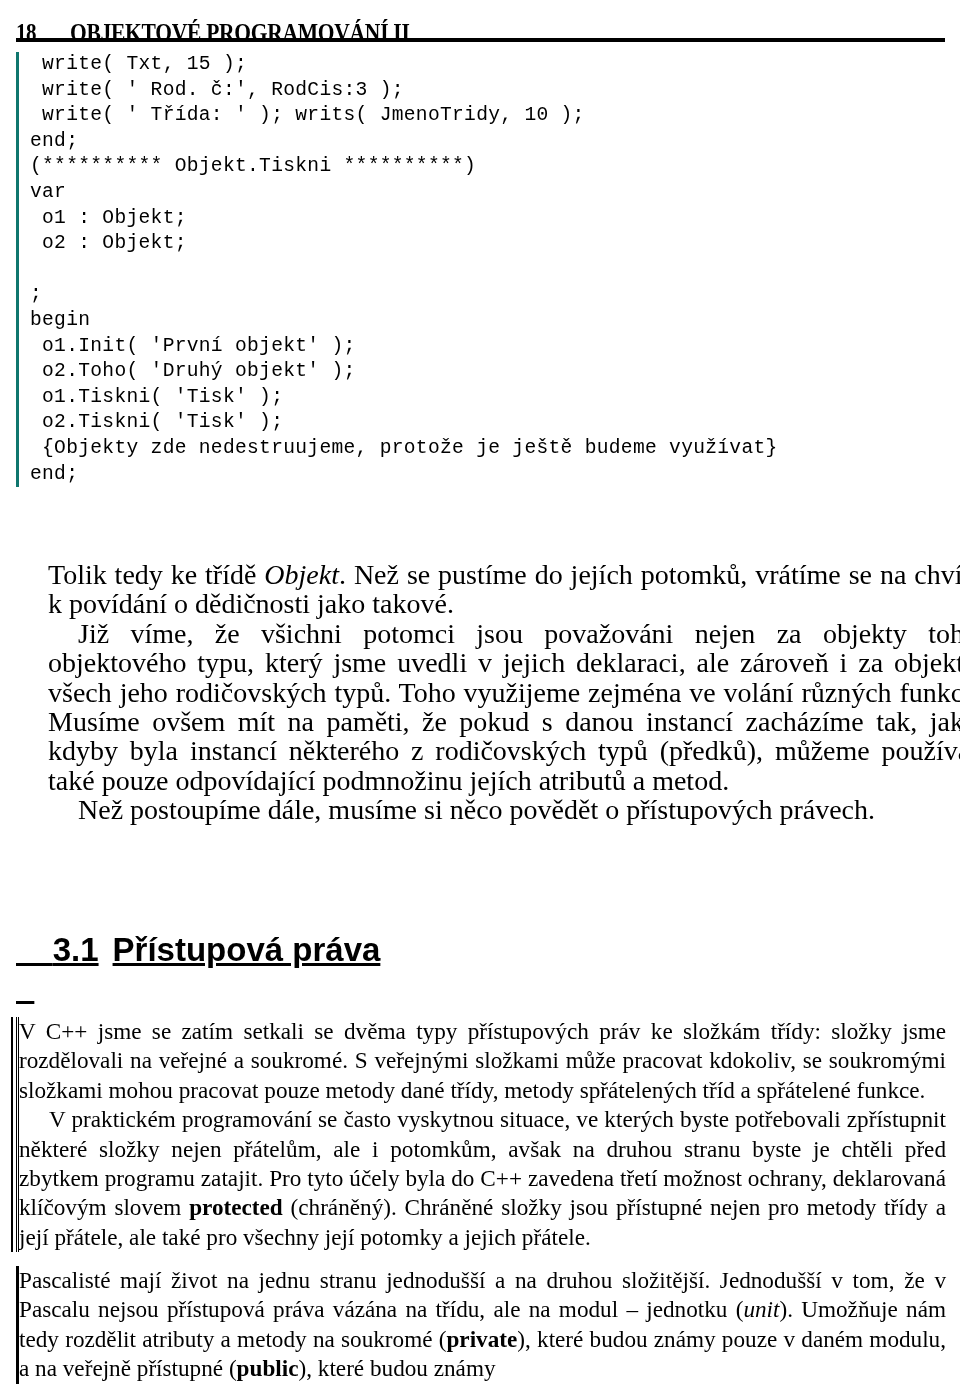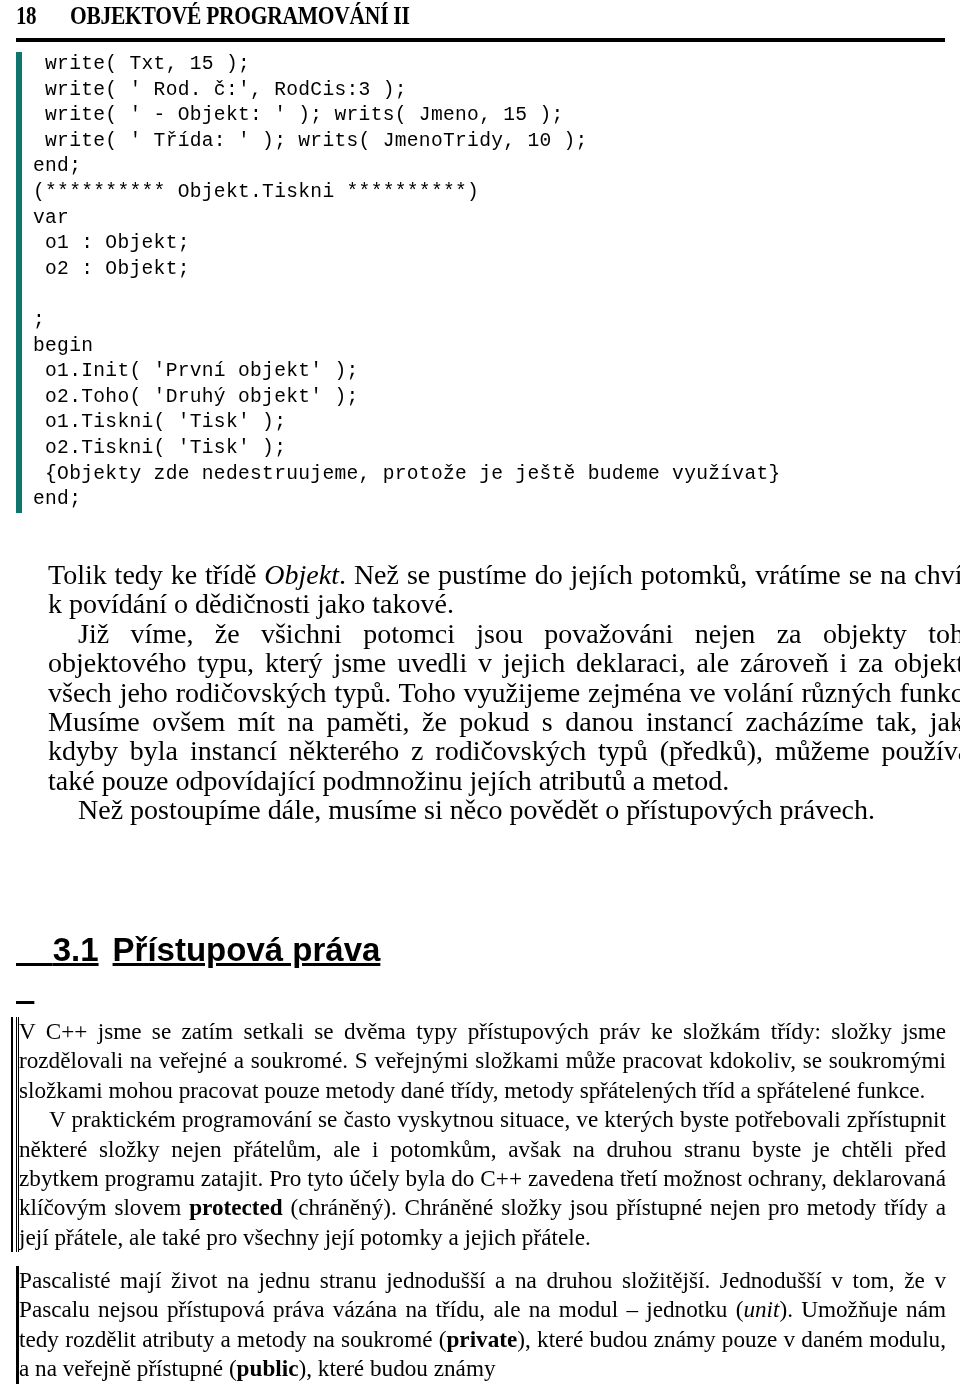--- a/index.html
+++ b/index.html
@@ -27,21 +27,21 @@
     position: absolute;
     left: 0;
     top: 0;
     width: 960px;
     height: 46px;
   }
   .header-line {
     display: flex;
     align-items: baseline;
     padding-left: 16px;
-    padding-top: 3px;
+    padding-top: 20px;
   }
   .folio {
     font-family: "Liberation Serif", serif;
     font-weight: bold;
     font-size: 25px;
     letter-spacing: -0.5px;
     line-height: 1;
     transform: scaleX(0.84);
     transform-origin: left bottom;
   }
@@ -64,21 +64,21 @@
     height: 4px;
     background: #000;
   }
 
   
   .code-block {
     position: absolute;
     left: 16px;
     top: 52px;
     width: 930px;
-    border-left: 6px solid #0f766e;
+    border-left: 3px solid #0f766e;
     padding-left: 11px;
     box-sizing: border-box;
   }
   .code-line {
     font-family: "Liberation Mono", "DejaVu Sans Mono", monospace;
     font-size: 19.6px;
     line-height: 25.6px;
     white-space: pre;
     letter-spacing: 0.3px;
     color: #000;
@@ -167,21 +167,20 @@
     <div class="header-line">
       <span class="folio">18</span>
       <span class="header-title">OBJEKTOVÉ PROGRAMOVÁNÍ II</span>
     </div>
     <div class="header-rule"></div>
   </div>
 
   <div class="code-block" id="code-block">
       <div class="code-line"> write( Txt, 15 );</div>
       <div class="code-line"> write( ' Rod. č:', RodCis:3 );</div>
-      <div class="code-line"> write( ' - Objekt: ' ); writs( Jmeno, 15 );</div>
       <div class="code-line"> write( ' Třída: ' ); writs( JmenoTridy, 10 );</div>
       <div class="code-line">end;</div>
       <div class="code-line">(********** Objekt.Tiskni **********)</div>
       <div class="code-line">var</div>
       <div class="code-line"> o1 : Objekt;</div>
       <div class="code-line"> o2 : Objekt;</div>
       <div class="code-line blank"></div>
       <div class="code-line">;</div>
       <div class="code-line">begin</div>
       <div class="code-line"> o1.Init( 'První objekt' );</div>

